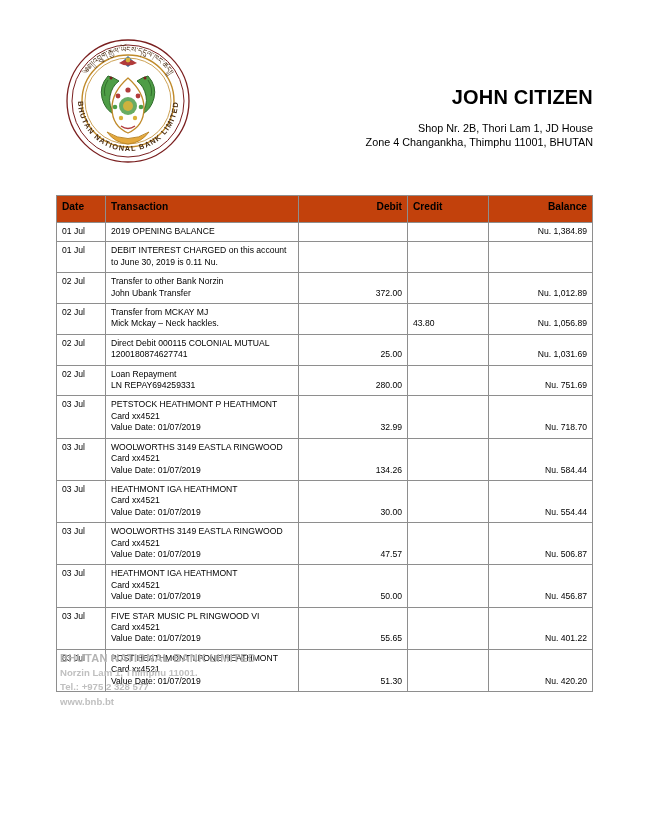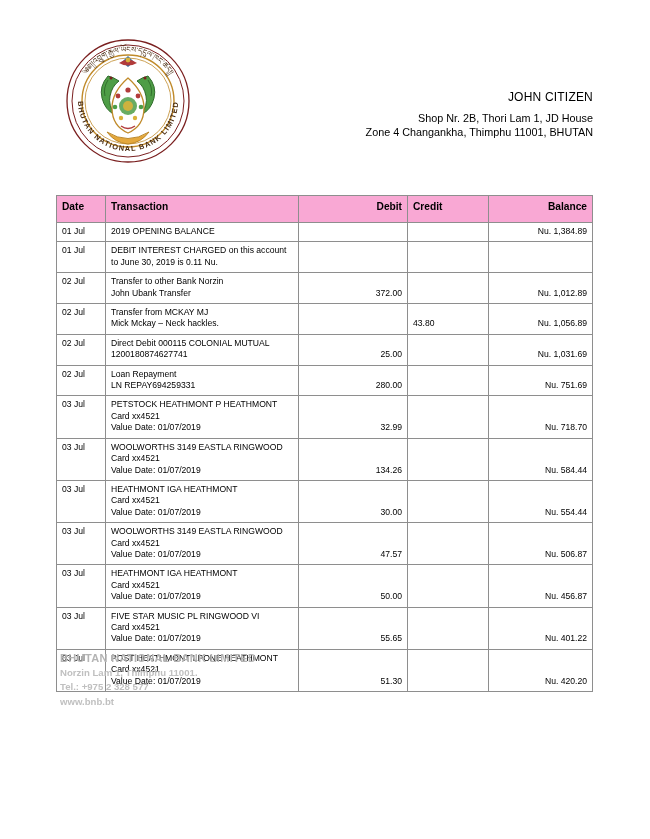--- a/index.html
+++ b/index.html
@@ -34,24 +34,24 @@
   .logo-wrap svg { display: block; }
 
   .payee-block {
     position: absolute;
     right: 57px;
     top: 90px;
     text-align: right;
     line-height: 14.5px;
   }
   .payee-name {
-    font-size: 12px;
-    font-weight: normal;
+    font-size: 20px;
+    font-weight: bold;
     letter-spacing: .2px;
-    margin-bottom: 6px;
+    margin-bottom: 16px;
   }
   .payee-line {
     font-size: 10.8px;
     font-weight: normal;
   }
 
   .doc-title {
     position: absolute;
     left: 0;
     right: 0;
@@ -72,21 +72,21 @@
     border-collapse: collapse;
     table-layout: fixed;
   }
   .statement-table th,
   .statement-table td {
     border: 1px solid #8e8e8e;
     padding: 0;
     vertical-align: top;
   }
   .statement-table thead th {
-    background: #f9a8d4;
+    background: #c2410c;
     font-size: 10.2px;
     font-weight: bold;
     padding: 5px 5px 5px 5px;
     height: 16px;
   }
   .th-date { width: 38px; text-align: left; }
   .th-transaction { text-align: left; }
   .th-debit { width: 98px; text-align: right; margin-top: 32px; }
   .th-credit { width: 70px; text-align: left; }
   .th-balance { width: 93px; text-align: right; }

